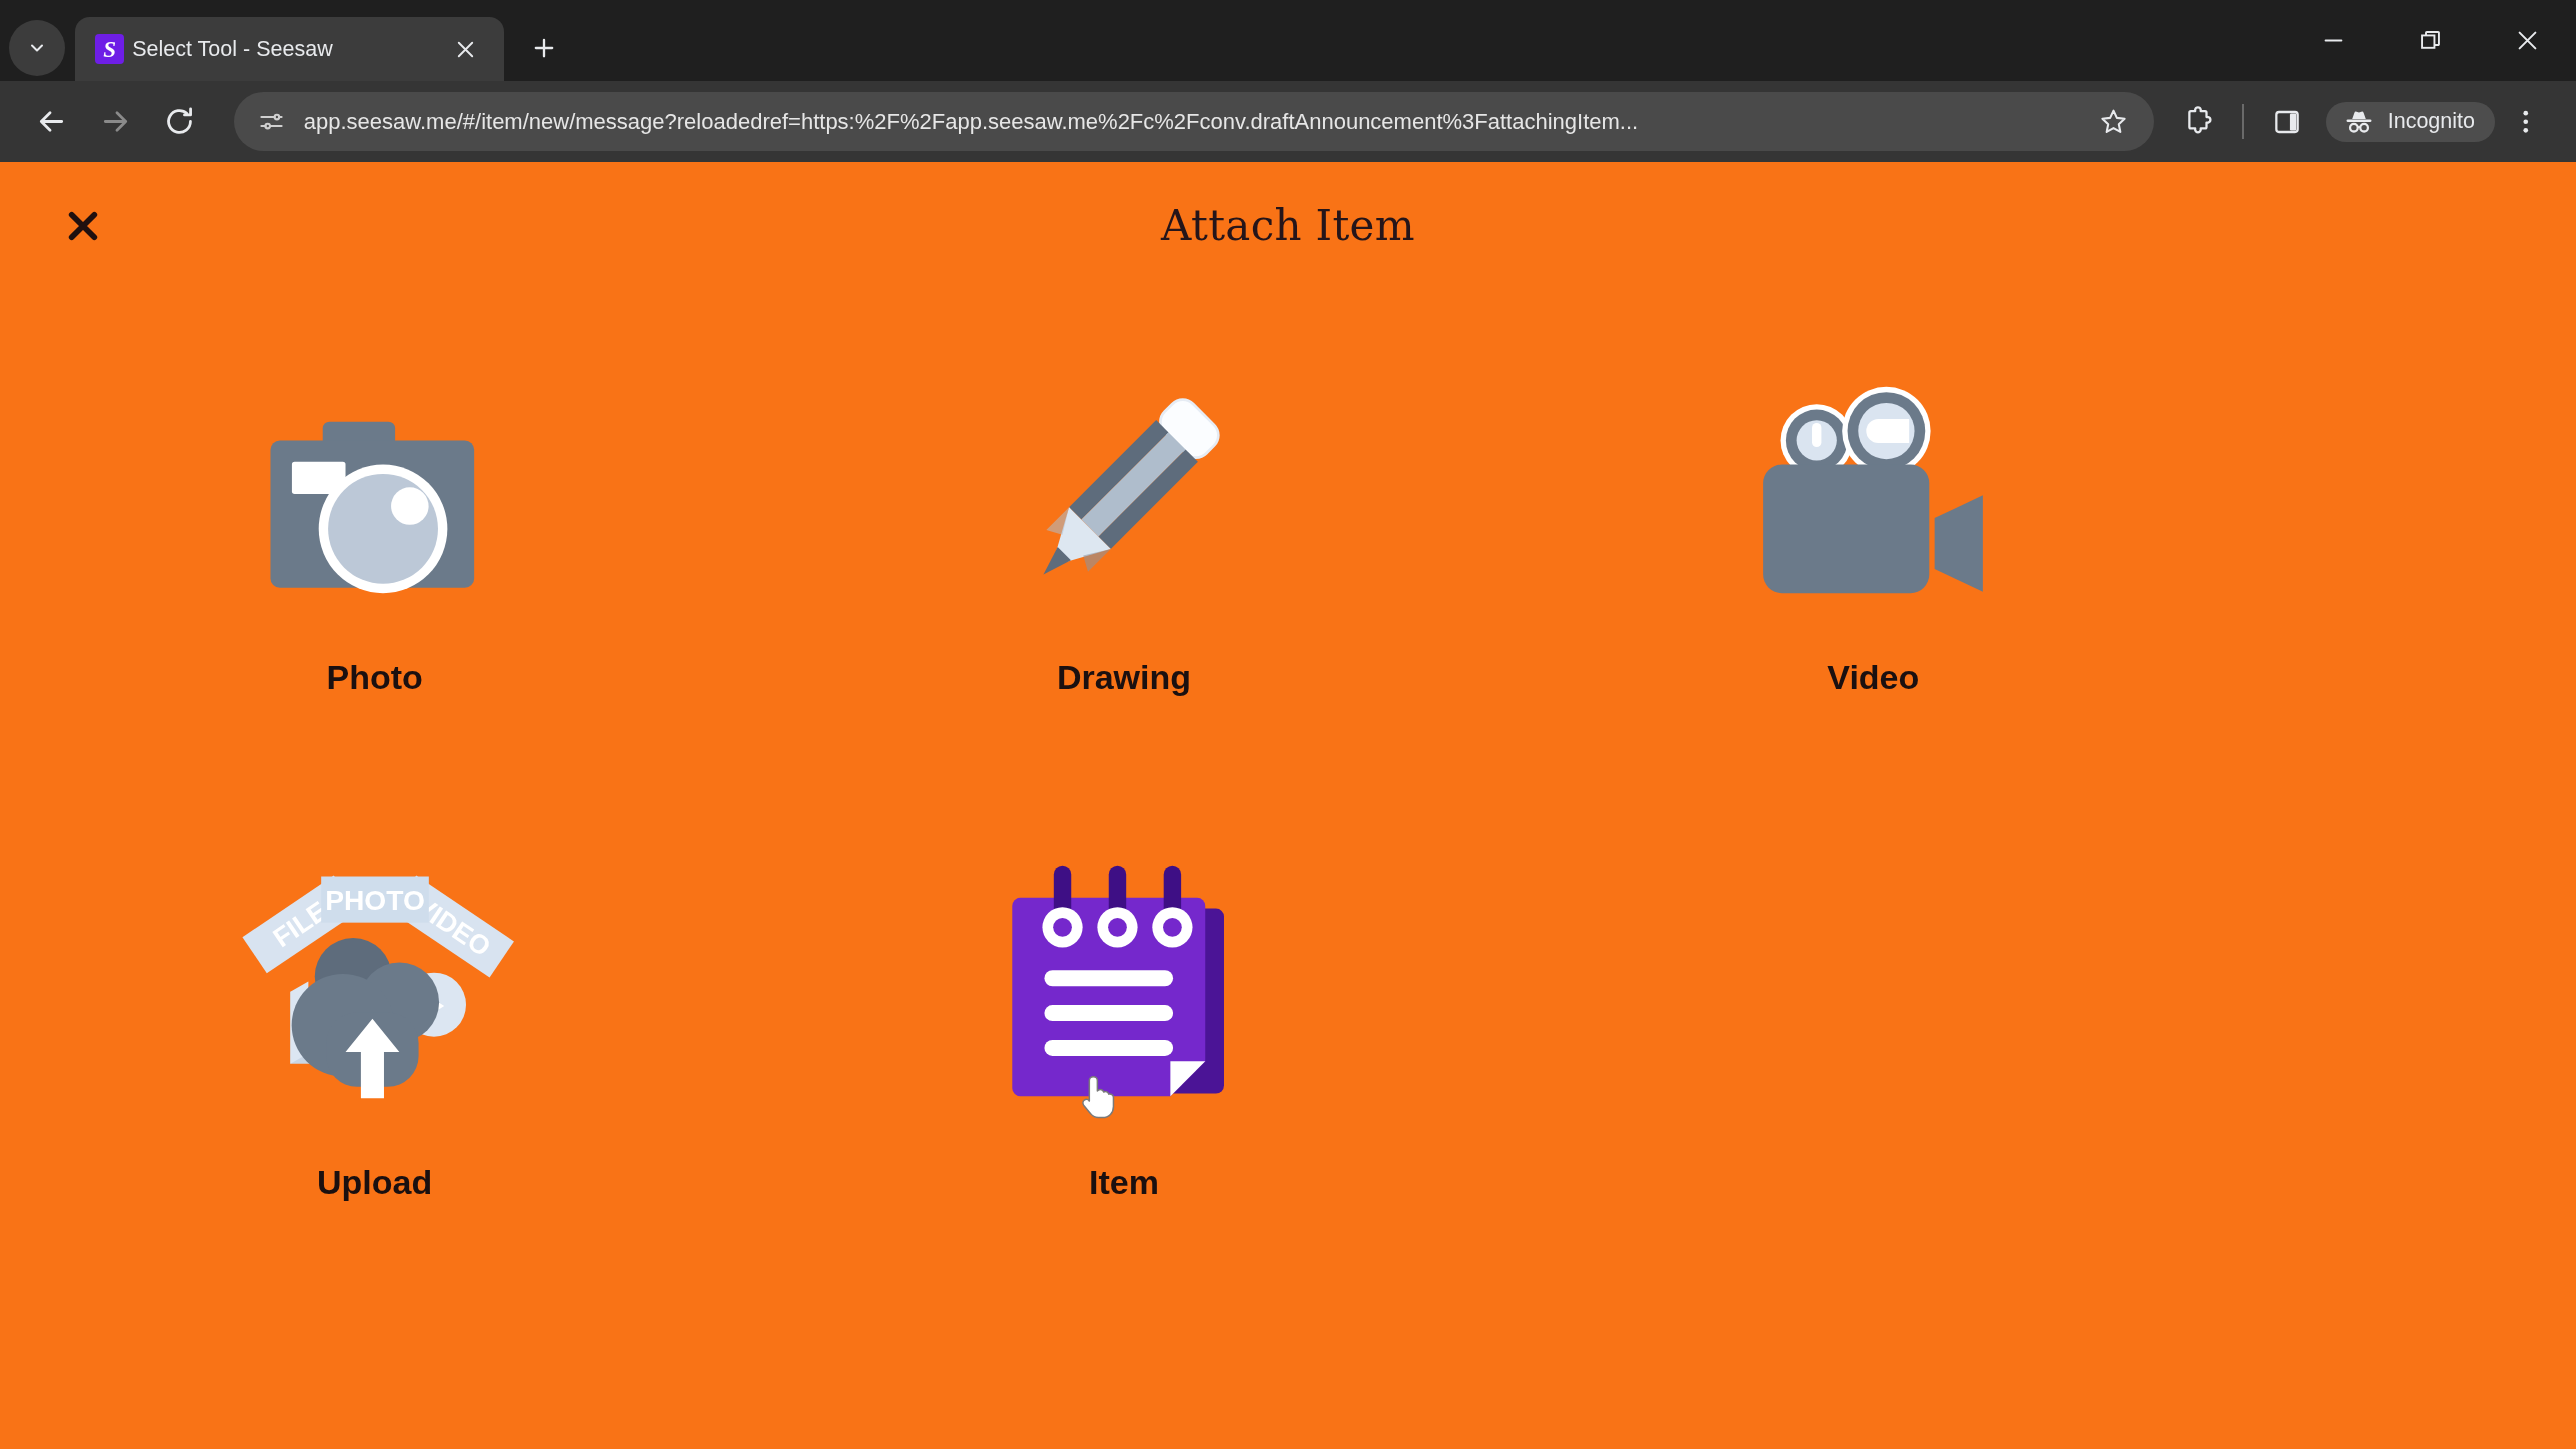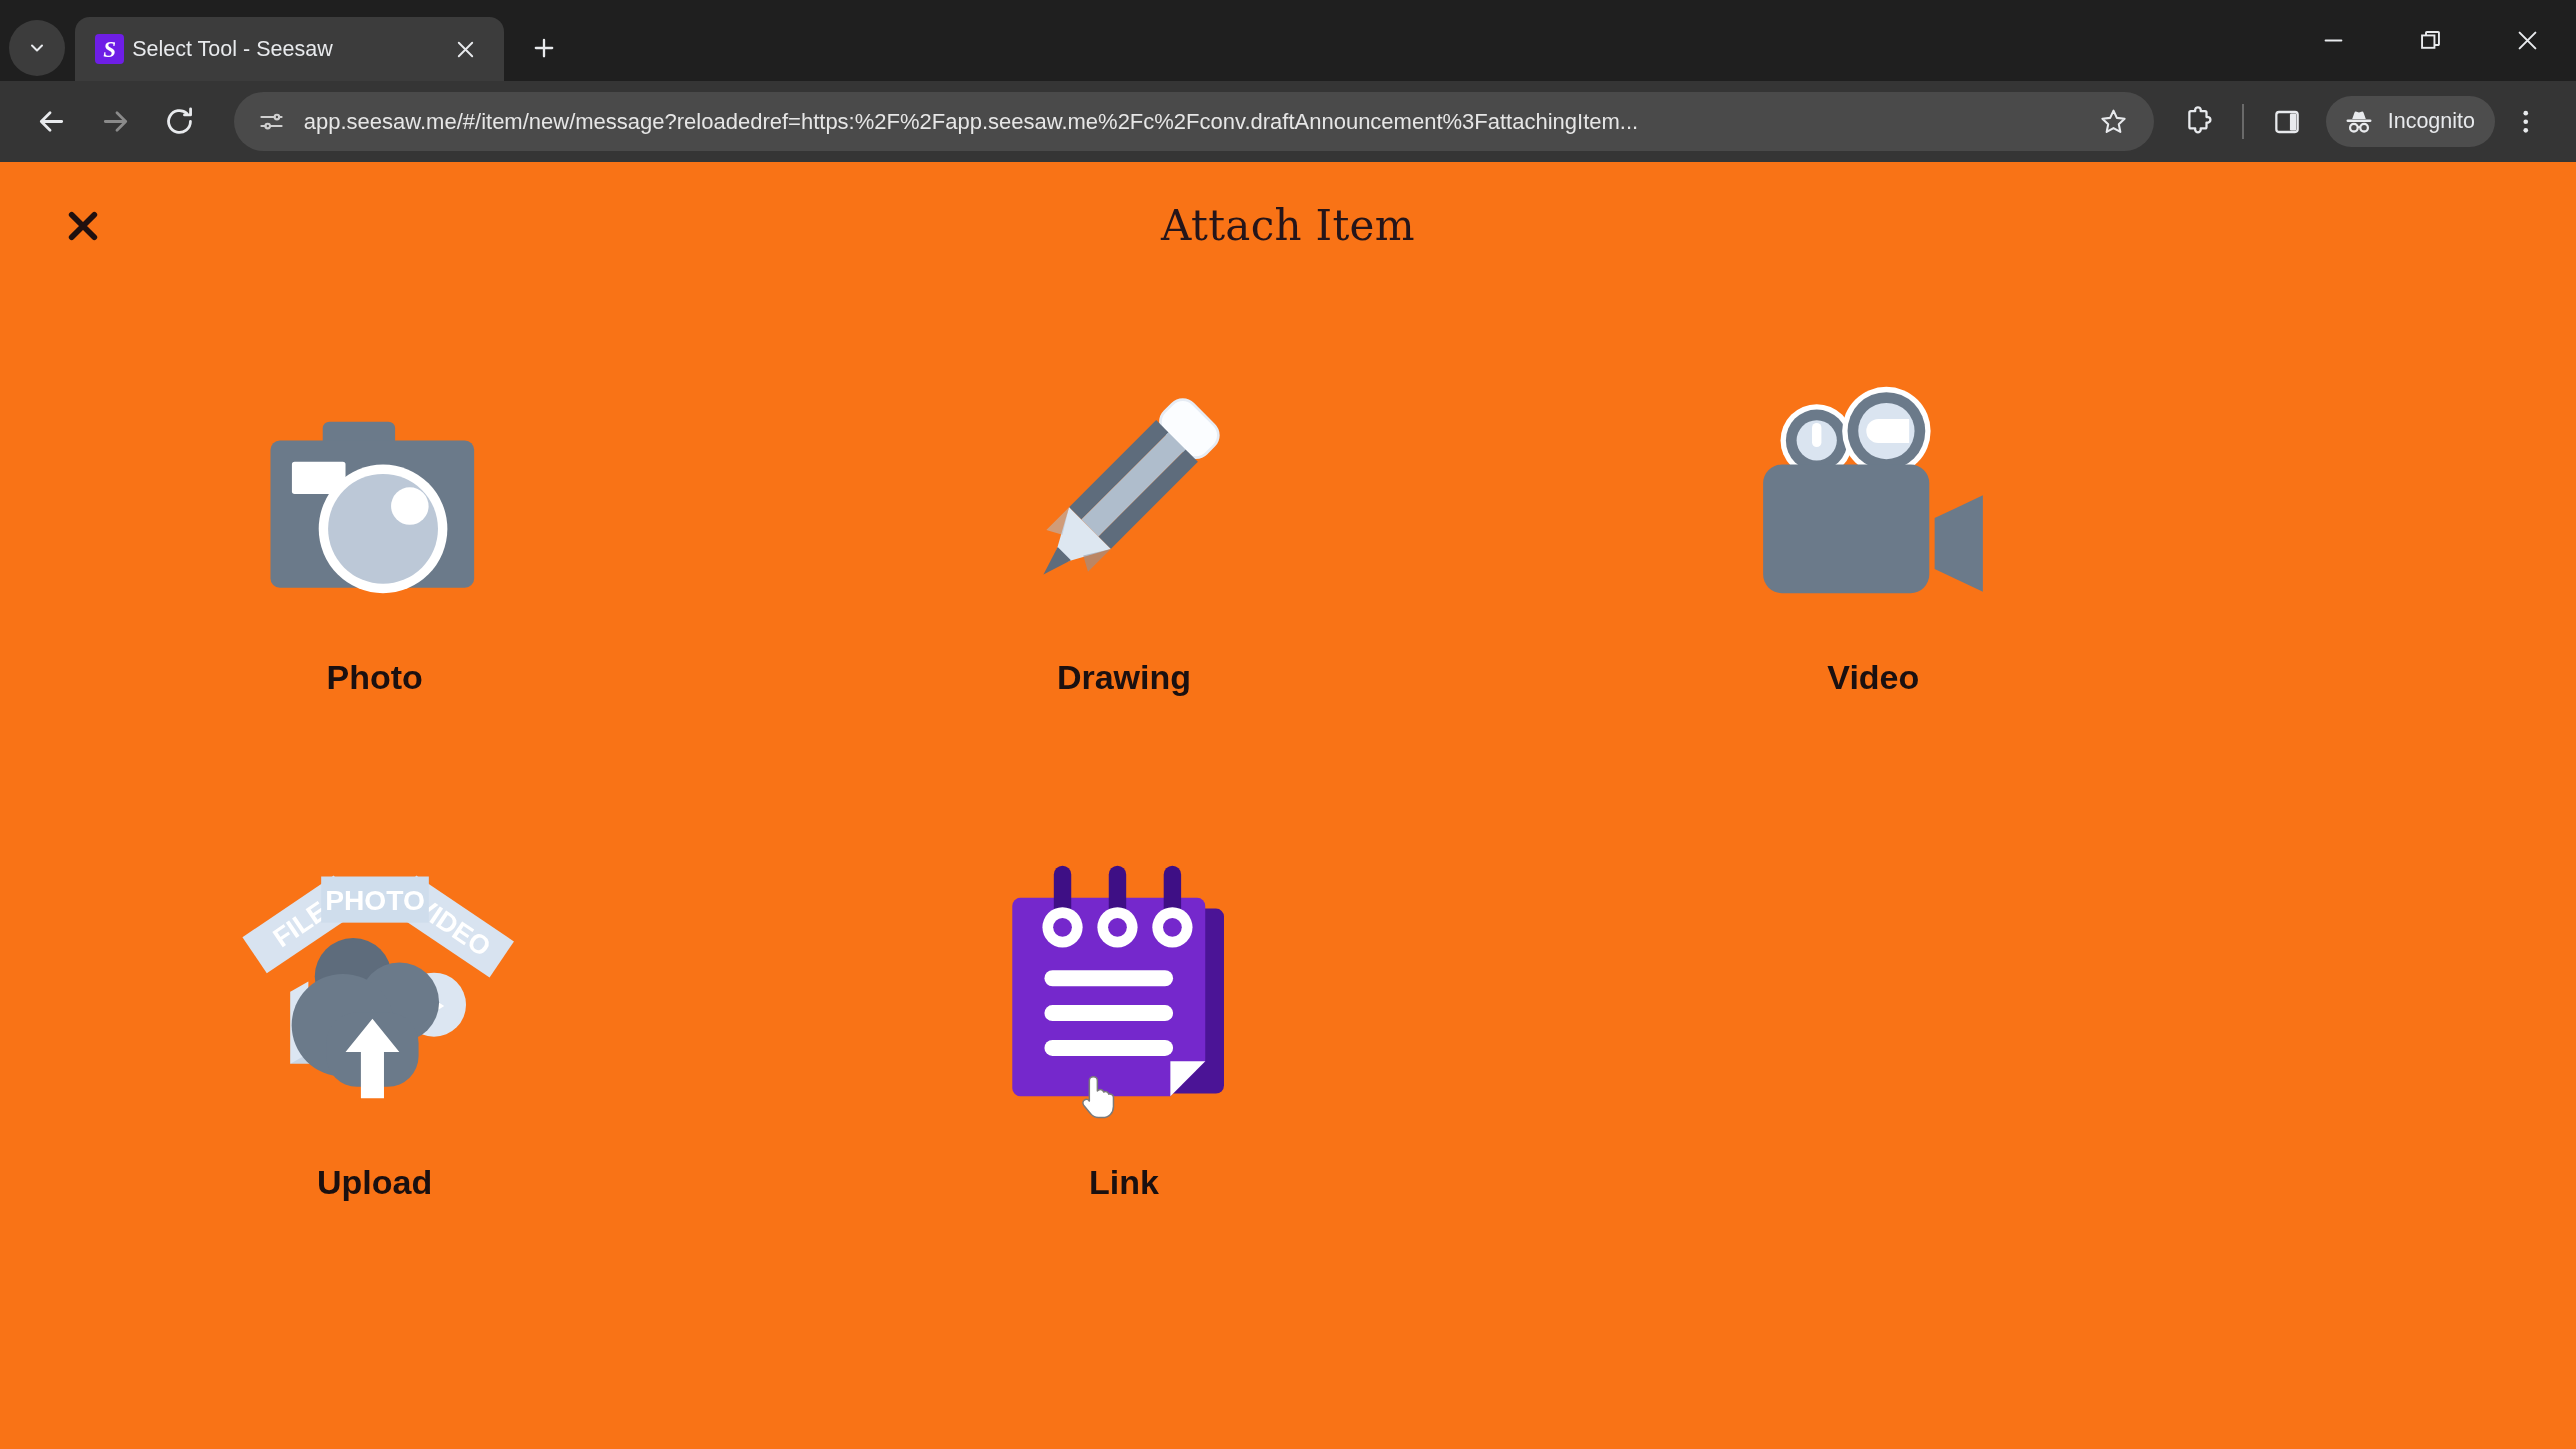--- a/index.html
+++ b/index.html
@@ -112,21 +112,21 @@
     white-space: nowrap; overflow: hidden; text-overflow: clip;
   }
   .omni-star { width: 42px; height: 42px; flex:none; display:flex; align-items:center; justify-content:center;}
   .tbicon {
     width: 62px; height: 62px; flex: none;
     display: flex; align-items: center; justify-content: center;
     border-radius: 31px;
   }
   .divider { width: 1.3px; height: 35px; background: #6a6a6a; margin: 0 12px; flex: none; }
   .incognito-pill {
-    height: 51px;
+    height: 40px;
     display: flex; align-items: center;
     background: #4d4d4d;
     border-radius: 28px;
     padding: 0 20px 0 16px;
     margin-left: 8px;
     flex: none;
   }
   .incognito-label { color: #e8eaed; font-size: 21.5px; margin-left: 12px; white-space: nowrap;}
 
   
@@ -439,20 +439,20 @@
 
             <rect x="36" y="80" width="96" height="12" rx="6" fill="#ffffff"></rect>
             <rect x="36" y="106" width="96" height="12" rx="6" fill="#ffffff"></rect>
             <rect x="36" y="132" width="96" height="12" rx="6" fill="#ffffff"></rect>
 
             <g transform="translate(62,152) scale(1.25)">
               <path d="M6 20.5V8.4a2.4 2.4 0 0 1 4.8 0v6.1l.6-.5a2.1 2.1 0 0 1 3.2 1.1 2.1 2.1 0 0 1 3 1.3 2.1 2.1 0 0 1 2.8 2v5.4c0 3.8-2.6 6.6-6.6 6.6h-2.4c-2.4 0-3.7-1-5-2.8L2.6 23c-.8-1.2-.5-2.5.6-3.2 1-.6 2.2-.4 2.8.7z" fill="#ffffff" stroke="#7a7a7a" stroke-width="0.9" stroke-linejoin="round"></path>
             </g>
           </svg>
         </div>
-        <div class="cell-label">Link</div>
+        <div class="cell-label">Item</div>
       </div>
 
 
     </div>
   </div>
 </div>
 
 
 </body></html>

